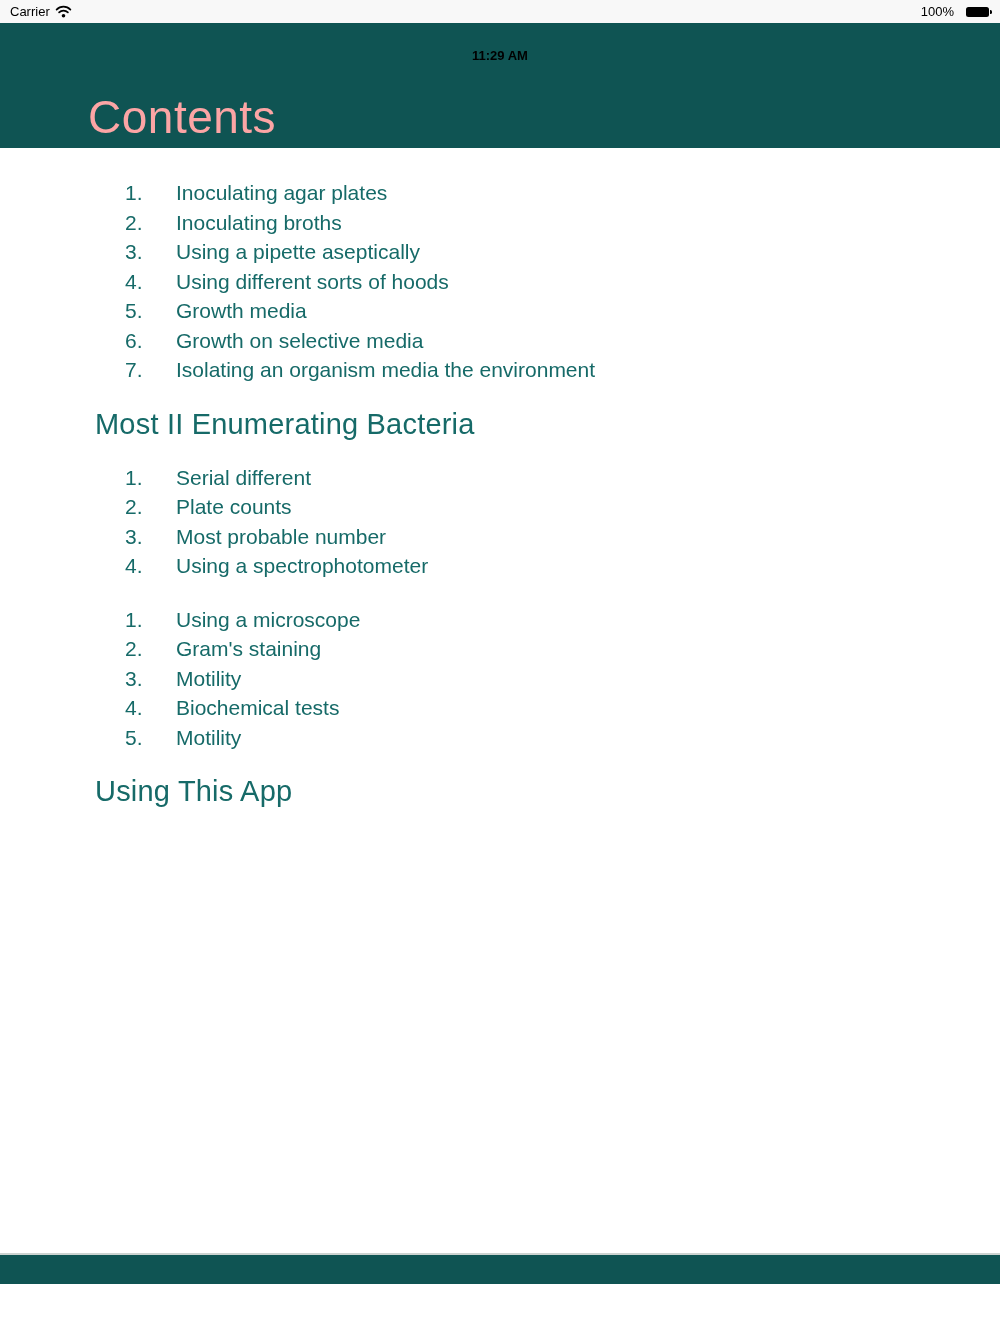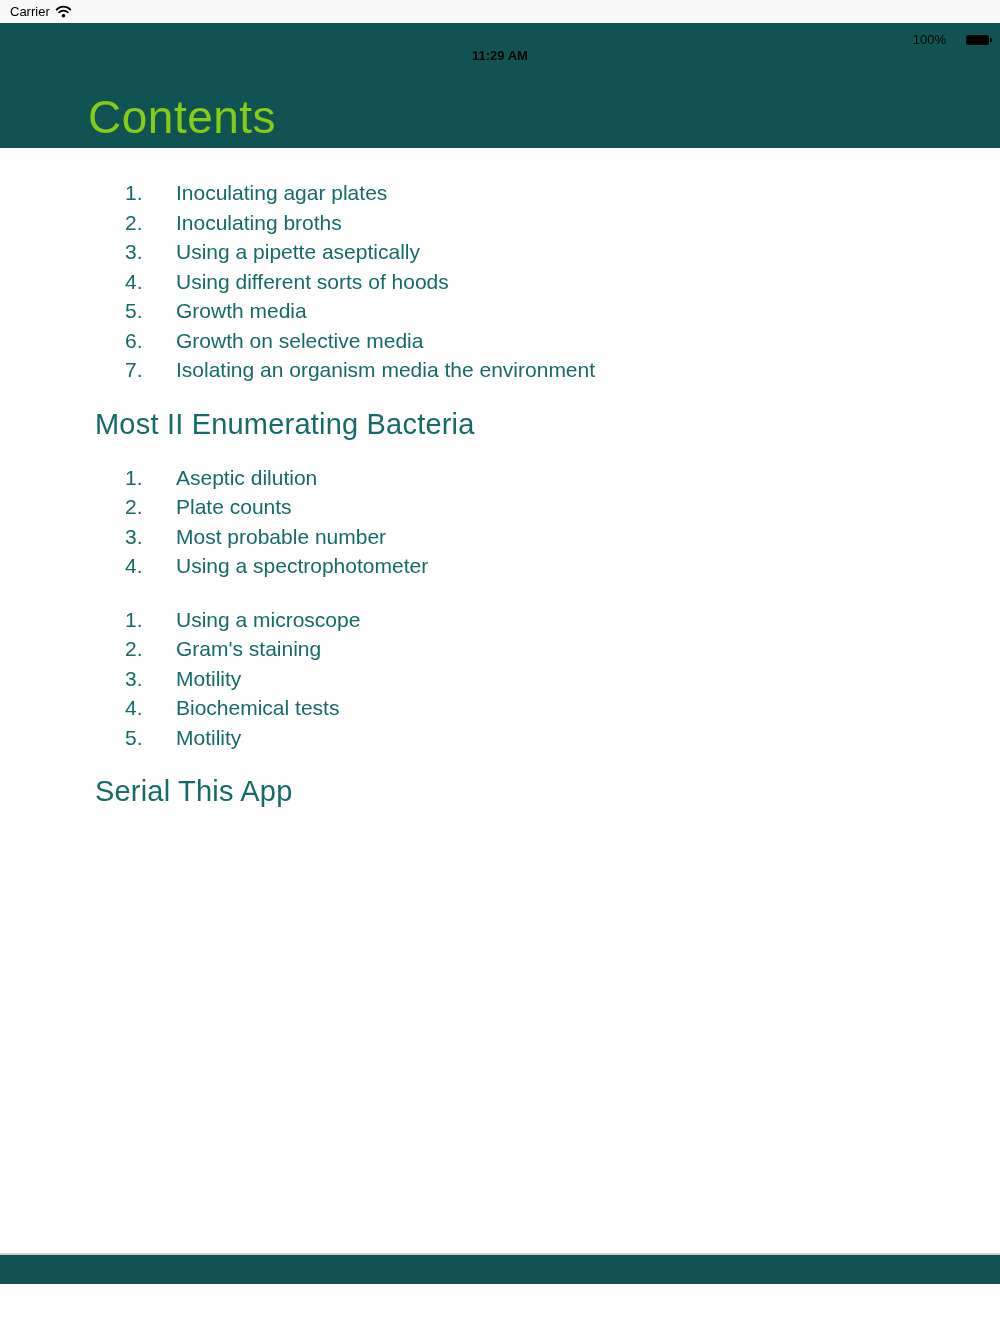--- a/index.html
+++ b/index.html
@@ -28,38 +28,38 @@
     display: flex; align-items: center; gap: 5px;
     position: absolute; left: 10px; top: 0; height: 100%;
   }
   .status-time {
     position: absolute; left: 0; right: 0; top: 0; height: 100%;
     display: flex; align-items: center; justify-content: center;
     font-weight: bold;
     margin-top: 44px;
   }
   .status-right {
-    display: flex; align-items: center; gap: 20px;
-    position: absolute; right: 8px; top: 0; height: 100%; margin-top: 28px;
+    display: flex; align-items: center; gap: 12px;
+    position: absolute; right: 8px; top: 0; height: 100%;
   }
   .wifi-svg { display: block; }
   .battery { display: inline-flex; align-items: center; }
   .battery-body { width: 23px; height: 10px; background: #000; border-radius: 2.5px; display: inline-block; }
   .battery-tip  { width: 2px;  height: 4px;  background: #000; border-radius: 0 1.5px 1.5px 0; margin-left: 1px; display: inline-block; }
 
   
   .app-header {
     height: 125px;
     background: var(--teal-bar, #0f5453);
     display: flex; align-items: flex-end;
     padding: 0 0 8px 88px;
     flex: 0 0 auto;
   }
   .page-title {
-    color: #84cc16;
+    color: #fca5a5;
     font-size: 46px;
     font-weight: 400;
     letter-spacing: 0.5px;
     line-height: 1;
   }
 
   
   .content {
     flex: 1 1 auto;
     padding: 6px 60px 0 95px;
@@ -161,21 +161,21 @@
             <span class="num">7.</span>
             <span class="item-text">Isolating an organism media the environment</span>
           </li>
         </ol>
       </section>
       <section>
         <h2 class="section-title">Most II Enumerating Bacteria</h2>
         <ol class="toc-list">
           <li>
             <span class="num">1.</span>
-            <span class="item-text">Aseptic dilution</span>
+            <span class="item-text">Serial different</span>
           </li>
           <li>
             <span class="num">2.</span>
             <span class="item-text">Plate counts</span>
           </li>
           <li>
             <span class="num">3.</span>
             <span class="item-text">Most probable number</span>
           </li>
           <li>
@@ -202,19 +202,19 @@
             <span class="num">4.</span>
             <span class="item-text">Biochemical tests</span>
           </li>
           <li>
             <span class="num">5.</span>
             <span class="item-text">Motility</span>
           </li>
         </ol>
       </section>
       <section>
-        <h2 class="section-title">Serial This App</h2>
+        <h2 class="section-title">Using This App</h2>
       </section>
     </div>
 
   <div class="bottom-bar"></div>
 
 </div>
 
 </body></html>

